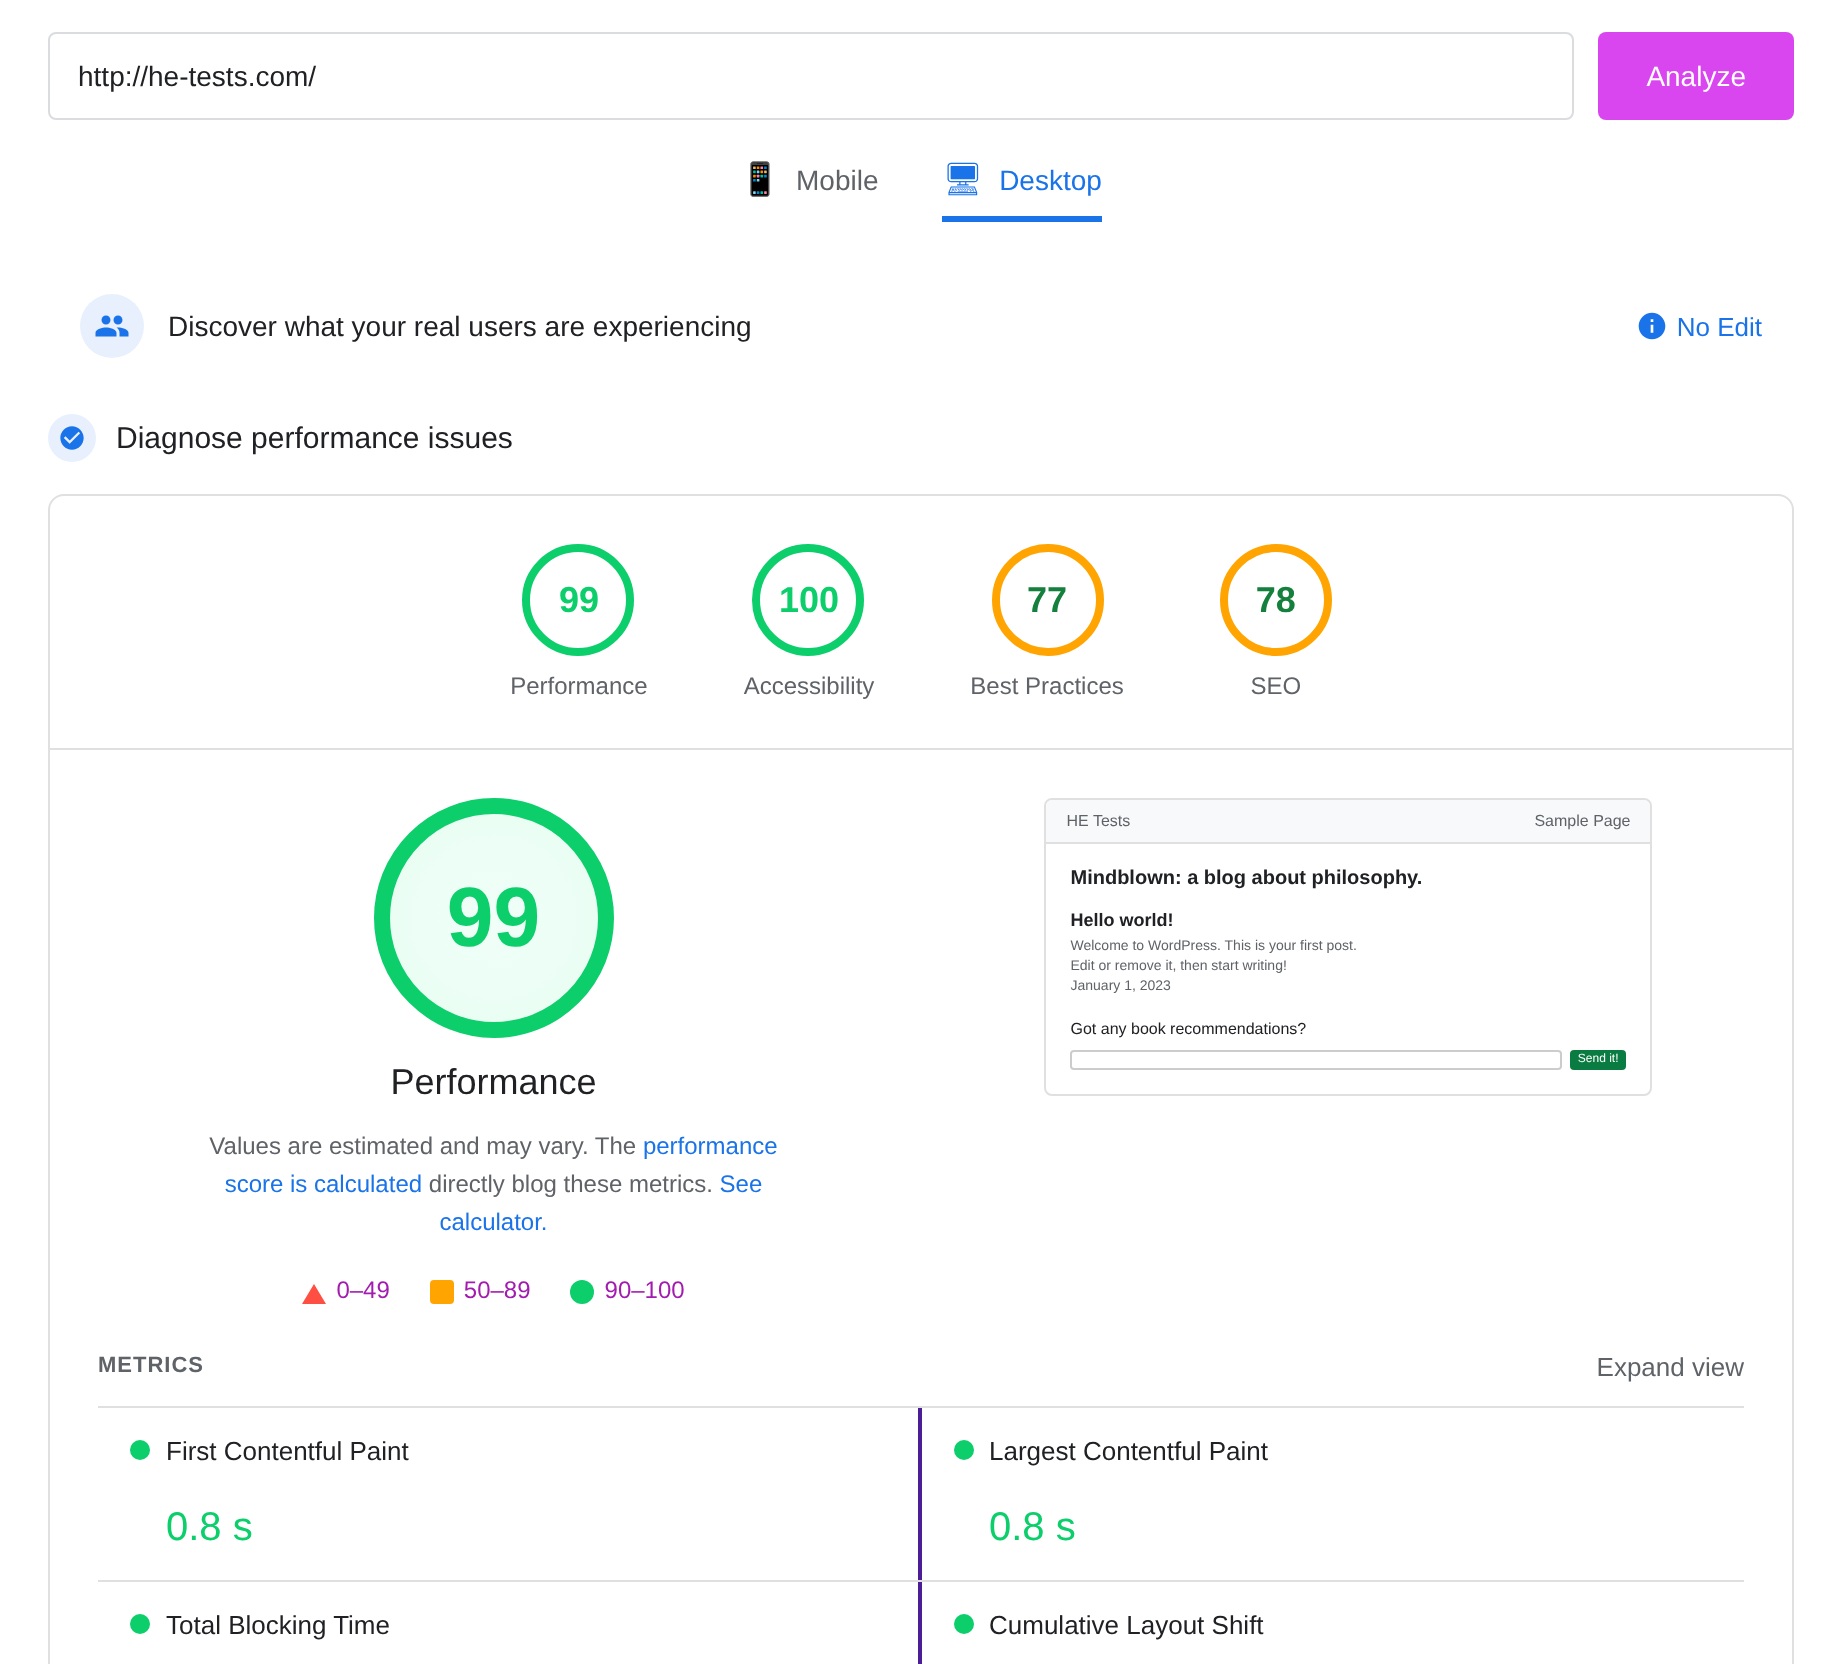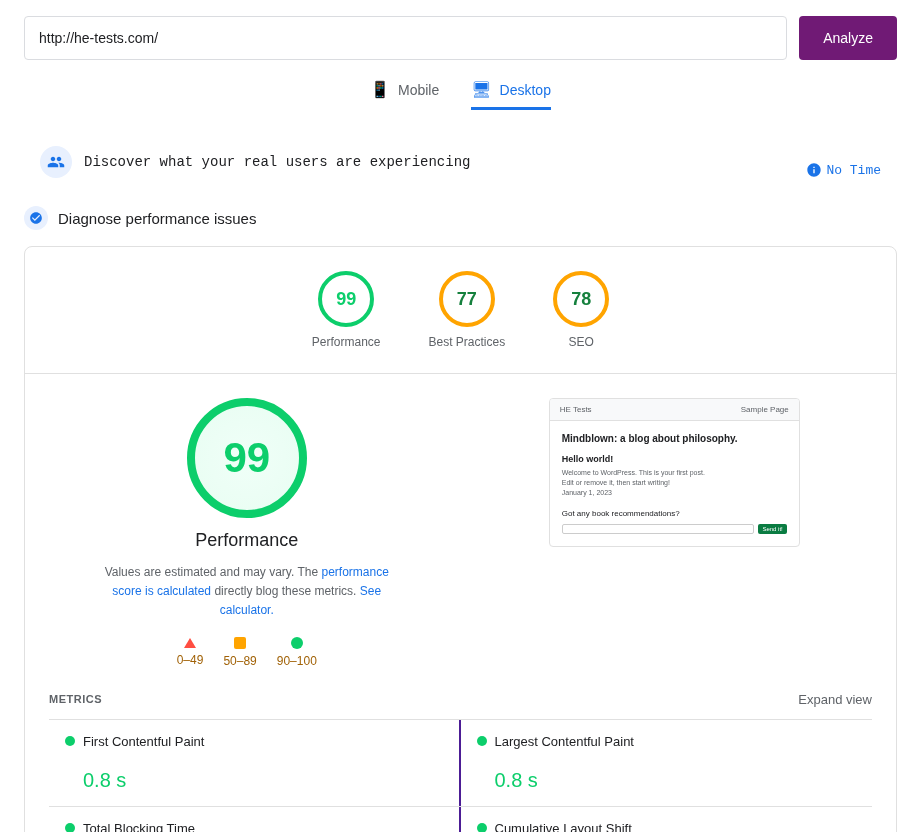--- a/index.html
+++ b/index.html
@@ -31,21 +31,21 @@
       border-radius: 4px;
       padding: 0 14px;
       font-size: 14px;
       color: #202124;
       outline: none;
     }
 
     .analyze-btn {
       height: 44px;
       padding: 0 24px;
-      background: #701a75;
+      background: #d946ef;
       color: #fff;
       border: none;
       border-radius: 4px;
       font-size: 14px;
       font-weight: 500;
       cursor: pointer;
       white-space: nowrap;
     }
 
     
@@ -73,25 +73,24 @@
       border-bottom: 3px solid #1a73e8;
     }
 
     .tab-icon {
       font-size: 16px;
     }
 
     
     .info-banner {
       display: flex;
-      align-items: flex-end;
+      align-items: center;
       justify-content: space-between;
       padding: 12px 16px;
       margin-bottom: 16px;
-      font-family: Liberation Mono, monospace;
     }
 
     .info-banner-left {
       display: flex;
       align-items: center;
       gap: 12px;
     }
 
     .info-icon-circle {
       width: 32px;
@@ -248,25 +247,24 @@
 
     
     .legend-row {
       display: flex;
       gap: 20px;
       align-items: center;
     }
 
     .legend-item {
       display: flex;
-      align-items: center;
+      align-items: flex-end;
       gap: 5px;
       font-size: 12px;
-      color: #a16207;
-      flex-direction: column;
+      color: #a21caf;
     }
 
     .legend-dot-red {
       width: 0;
       height: 0;
       border-left: 6px solid transparent;
       border-right: 6px solid transparent;
       border-bottom: 10px solid #ff4e42;
     }
 
@@ -279,21 +277,21 @@
 
     .legend-dot-green {
       width: 12px;
       height: 12px;
       background: #0cce6b;
       border-radius: 50%;
     }
 
     
     .preview-screenshot {
-      width: 251px;
+      width: 304px;
       border: 1px solid #e0e0e0;
       border-radius: 4px;
       overflow: hidden;
       background: #fff;
     }
 
     .preview-header {
       display: flex;
       align-items: center;
       justify-content: space-between;
@@ -454,21 +452,21 @@
         <svg width="18" height="18" viewBox="0 0 24 24" fill="#1a73e8">
           <path d="M16 11c1.66 0 2.99-1.34 2.99-3S17.66 5 16 5c-1.66 0-3 1.34-3 3s1.34 3 3 3zm-8 0c1.66 0 2.99-1.34 2.99-3S9.66 5 8 5C6.34 5 5 6.34 5 8s1.34 3 3 3zm0 2c-2.33 0-7 1.17-7 3.5V19h14v-2.5c0-2.33-4.67-3.5-7-3.5zm8 0c-.29 0-.62.02-.97.05 1.16.84 1.97 1.97 1.97 3.45V19h6v-2.5c0-2.33-4.67-3.5-7-3.5z"></path>
         </svg>
       </div>
       <span>Discover what your real users are experiencing</span>
     </div>
     <div class="no-data-link">
       <svg width="16" height="16" viewBox="0 0 24 24" fill="#1a73e8">
         <path d="M12 2C6.48 2 2 6.48 2 12s4.48 10 10 10 10-4.48 10-10S17.52 2 12 2zm1 15h-2v-6h2v6zm0-8h-2V7h2v2z"></path>
       </svg>
-      <span>No Time</span>
+      <span>No Edit</span>
     </div>
   </div>
 
   <div class="diagnose-header">
     <div class="diagnose-icon">
       <svg width="14" height="14" viewBox="0 0 24 24" fill="#1a73e8">
         <path d="M12 2C6.48 2 2 6.48 2 12s4.48 10 10 10 10-4.48 10-10S17.52 2 12 2zm-2 15l-5-5 1.41-1.41L10 14.17l7.59-7.59L19 8l-9 9z"></path>
       </svg>
     </div>
     <span class="diagnose-title">Diagnose performance issues</span>
@@ -478,20 +476,26 @@
 
     <div class="scores-row">
 
       <div class="score-item">
         <div class="score-circle green">
           <span>99</span>
         </div>
         <span class="score-label">Performance</span>
       </div>
 
+      <div class="score-item">
+        <div class="score-circle green">
+          <span>100</span>
+        </div>
+        <span class="score-label">Accessibility</span>
+      </div>
 
       <div class="score-item">
         <div class="score-circle orange">
           <span>77</span>
         </div>
         <span class="score-label">Best Practices</span>
       </div>
 
       <div class="score-item">
         <div class="score-circle orange">

